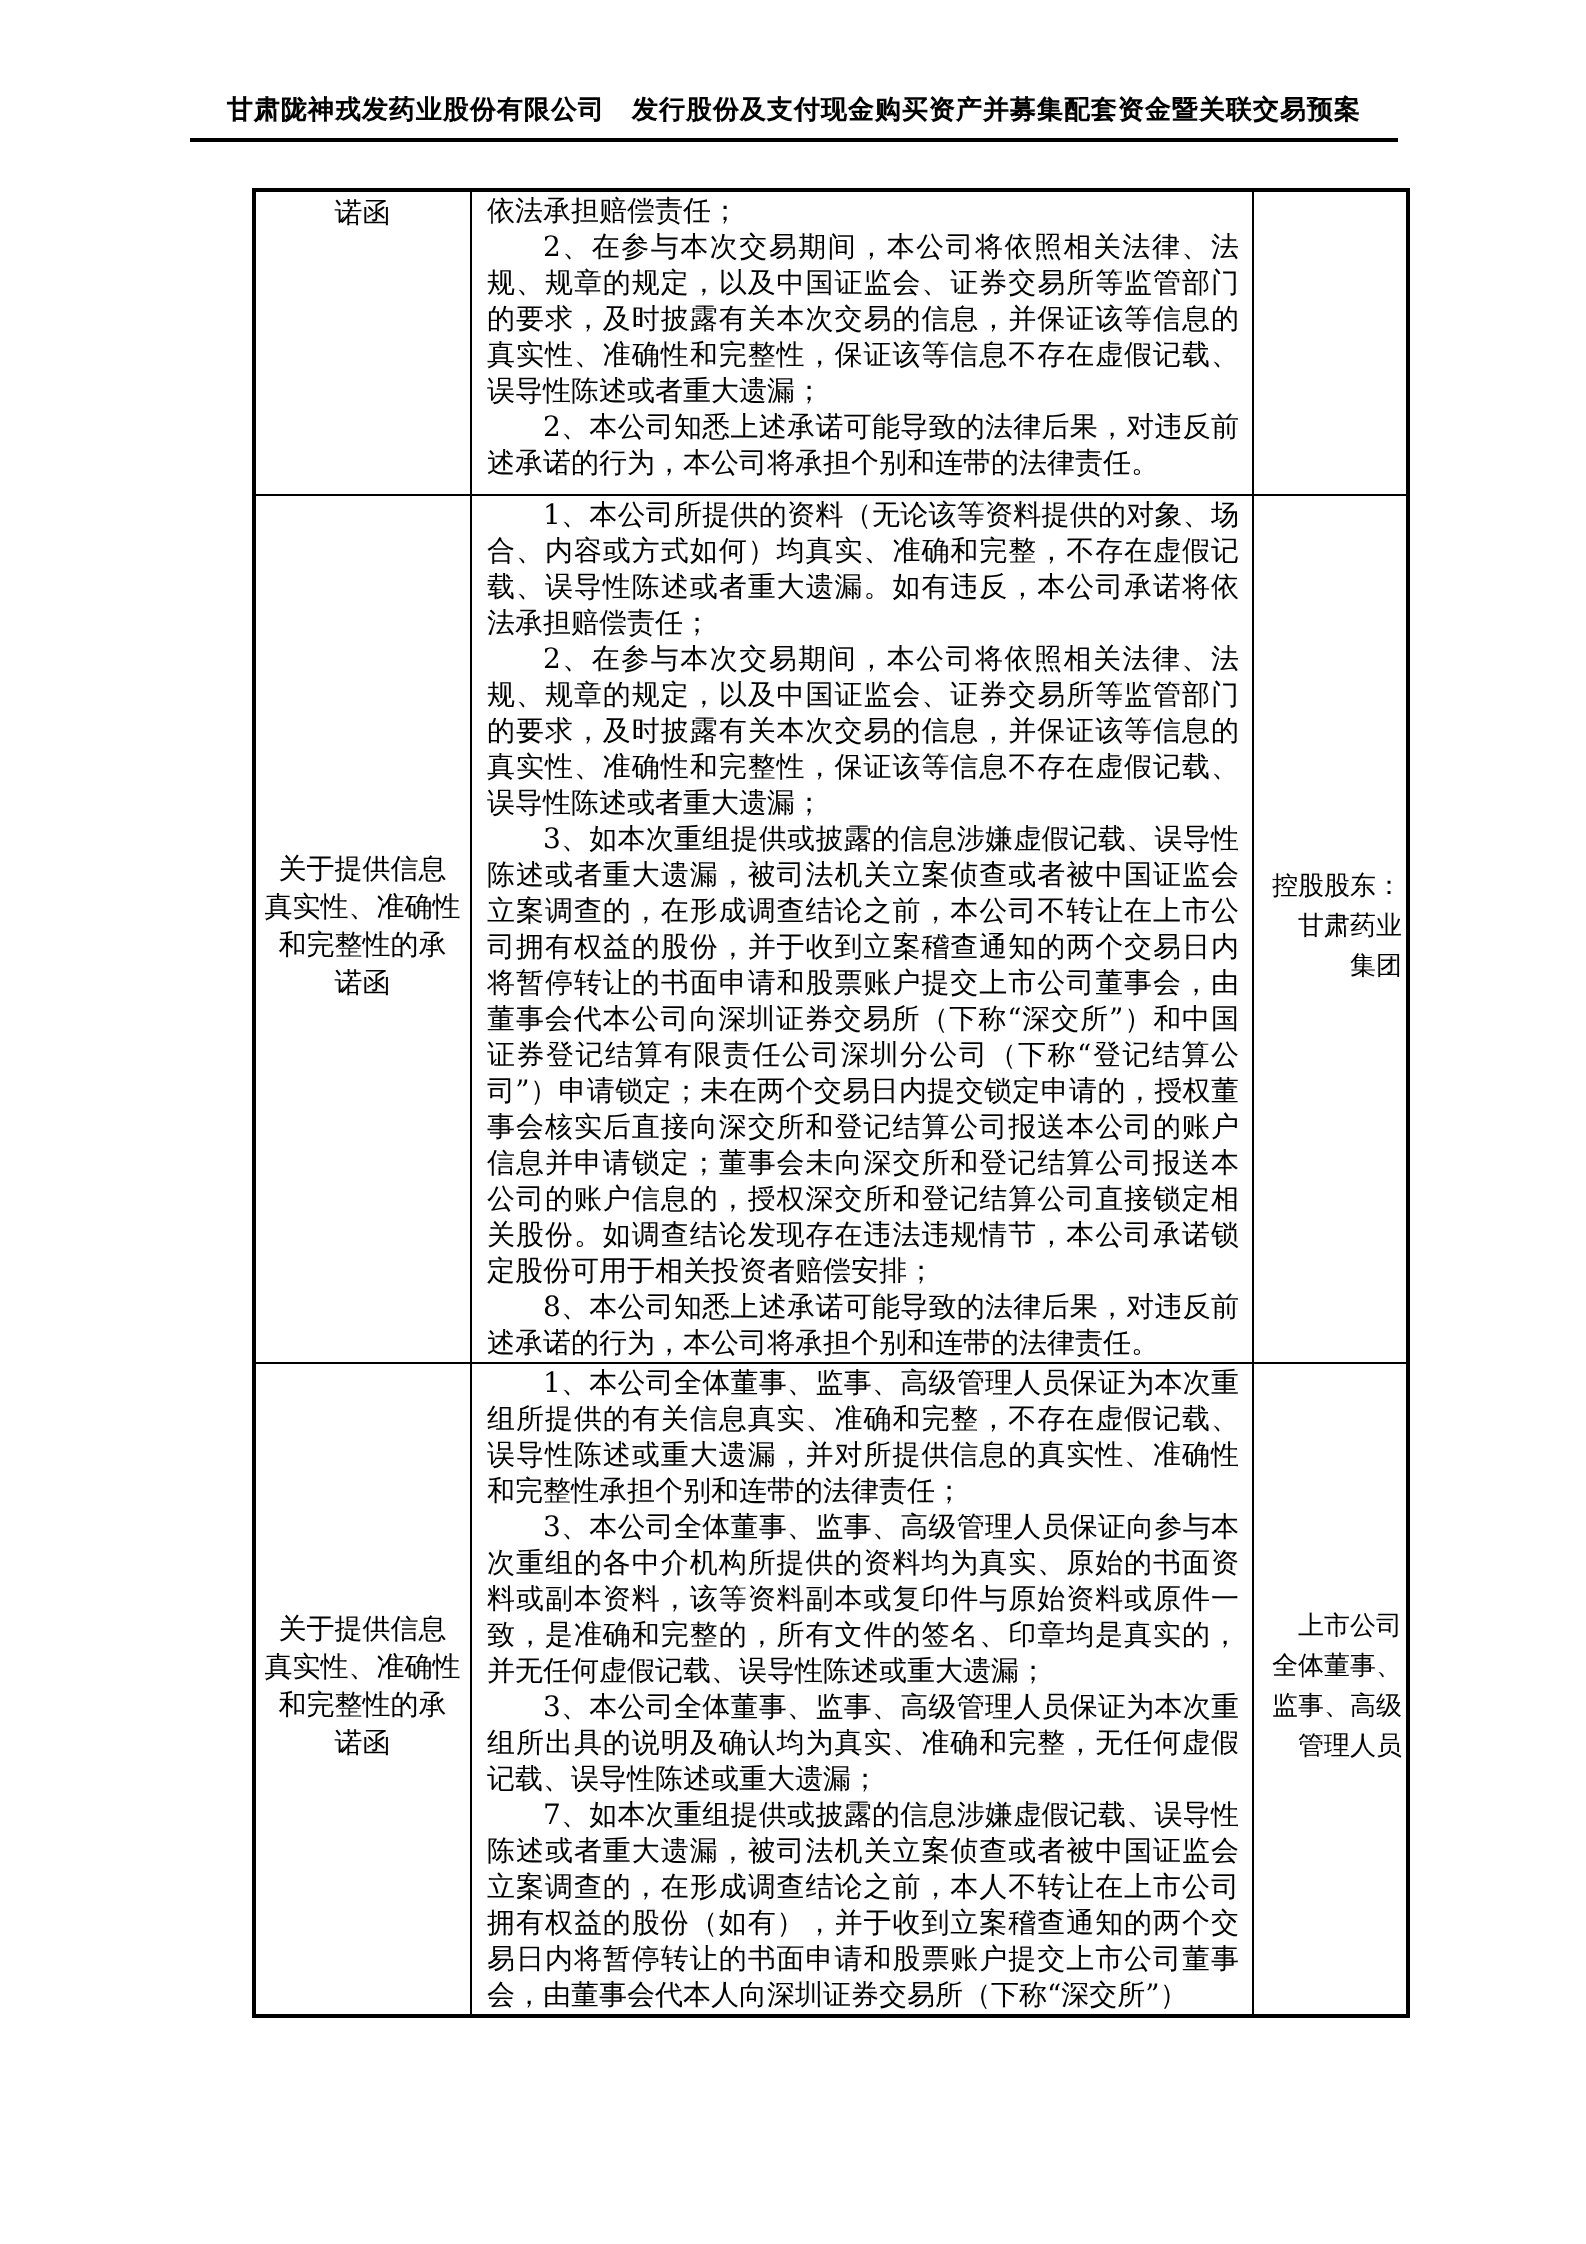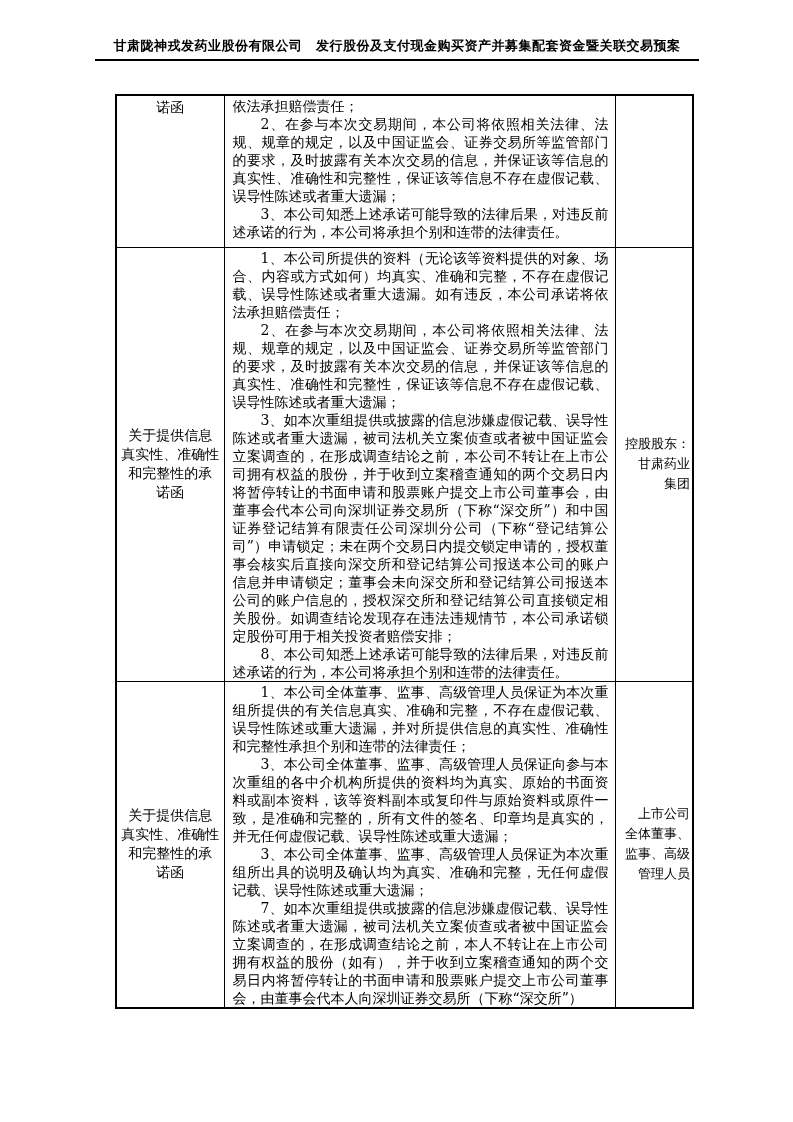--- a/index.html
+++ b/index.html
@@ -10,36 +10,36 @@
   }
   .page {
     position: relative;
     width: 793px;
     height: 1122px;
     background: #ffffff;
     overflow: hidden;
   }
   .header {
     position: absolute;
-    top: 36px;
+    top: 46px;
     left: 95px;
     width: 604px;
     text-align: center;
     font-size: 13px;
     font-weight: bold;
     letter-spacing: 0.5px;
     line-height: 19px;
     padding-bottom: 4px;
     border-bottom: 2px solid #000;
     white-space: nowrap;
   }
   table.commit-table {
     position: absolute;
     top: 94px;
-    left: 115px;
+    left: 126px;
     width: 577px;
     border-collapse: collapse;
     table-layout: fixed;
     border: 2px solid #000;
   }
   table.commit-table td {
     border: 1px solid #000;
     overflow: hidden;
   }
   td.cat-cell {
@@ -93,21 +93,21 @@
       <col style="width:108px">
       <col style="width:391px">
       <col style="width:78px">
     </colgroup>
     <tbody>
       <tr class="row-1">
         <td class="cat-cell top">诺函</td>
         <td class="content-cell">
             <p class="para">依法承担赔偿责任；</p>
             <p class="para indent">2、在参与本次交易期间，本公司将依照相关法律、法规、规章的规定，以及中国证监会、证券交易所等监管部门的要求，及时披露有关本次交易的信息，并保证该等信息的真实性、准确性和完整性，保证该等信息不存在虚假记载、误导性陈述或者重大遗漏；</p>
-            <p class="para indent">3、本公司知悉上述承诺可能导致的法律后果，对违反前述承诺的行为，本公司将承担个别和连带的法律责任。</p>
+            <p class="para indent">2、本公司知悉上述承诺可能导致的法律后果，对违反前述承诺的行为，本公司将承担个别和连带的法律责任。</p>
           </td>
         <td class="party-cell"></td>
       </tr>
       <tr class="row-2">
         <td class="cat-cell">关于提供信息
 真实性、准确性
 和完整性的承
 诺函</td>
         <td class="content-cell">
             <p class="para indent">1、本公司所提供的资料（无论该等资料提供的对象、场合、内容或方式如何）均真实、准确和完整，不存在虚假记载、误导性陈述或者重大遗漏。如有违反，本公司承诺将依法承担赔偿责任；</p>

